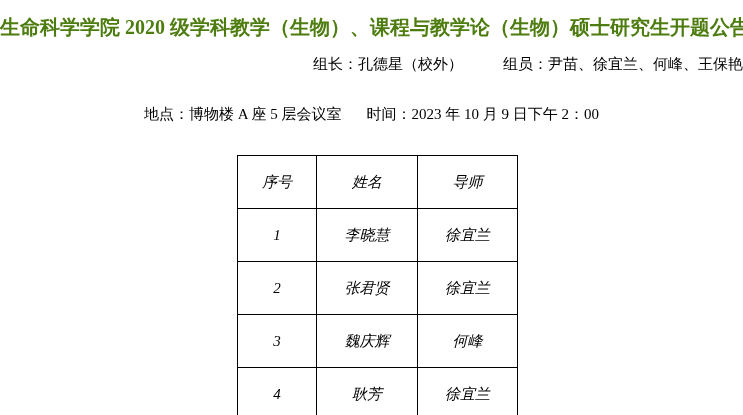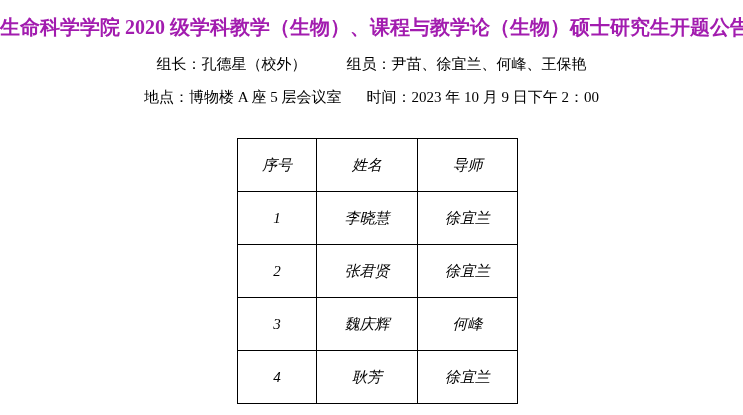--- a/index.html
+++ b/index.html
@@ -19,22 +19,22 @@
     line-height: 28px;
     white-space: nowrap;
     color: #7f2318; 
   }
   .meta-line {
     text-align: center;
     font-size: 15px;
     line-height: 16px;
     white-space: nowrap;
   }
-  .meta-line-1 { margin-top: 15px; }
-  .meta-line-2 { margin-top: 17px; }
+  .meta-line-1 { margin-top: 15px; text-align: right; }
+  .meta-line-2 { margin-top: 34px; }
   .meta-gap-wide   { display: inline-block; width: 40px; }
   .meta-gap-narrow { display: inline-block; width: 25px; }
   table.roster {
     border-collapse: collapse;
     table-layout: fixed;
     margin: 33px 0 0 237px;
     font-style: italic;
   }
   table.roster th,
   table.roster td {
@@ -48,21 +48,21 @@
   }
   .col-index   { width: 79px; }
   .col-name    { width: 101px; }
   .col-advisor { width: 100px; }
 </style>
 </head>
 <body>
 
 <div>
 
-  <h1 class="title" style="color: #a21caf;">生命科学学院 2020 级学科教学（生物）、课程与教学论（生物）硕士研究生开题公告</h1>
+  <h1 class="title" style="color: #4d7c0f;">生命科学学院 2020 级学科教学（生物）、课程与教学论（生物）硕士研究生开题公告</h1>
 
   <div class="meta-line meta-line-1">
     <span>组长：孔德星（校外）</span><span class="meta-gap-wide"></span><span>组员：尹苗、徐宜兰、何峰、王保艳</span>
   </div>
 
   <div class="meta-line meta-line-2">
     <span>地点：博物楼 A 座 5 层会议室</span><span class="meta-gap-narrow"></span><span>时间：2023 年 10 月 9 日下午 2：00</span>
   </div>
 
   <table class="roster">

